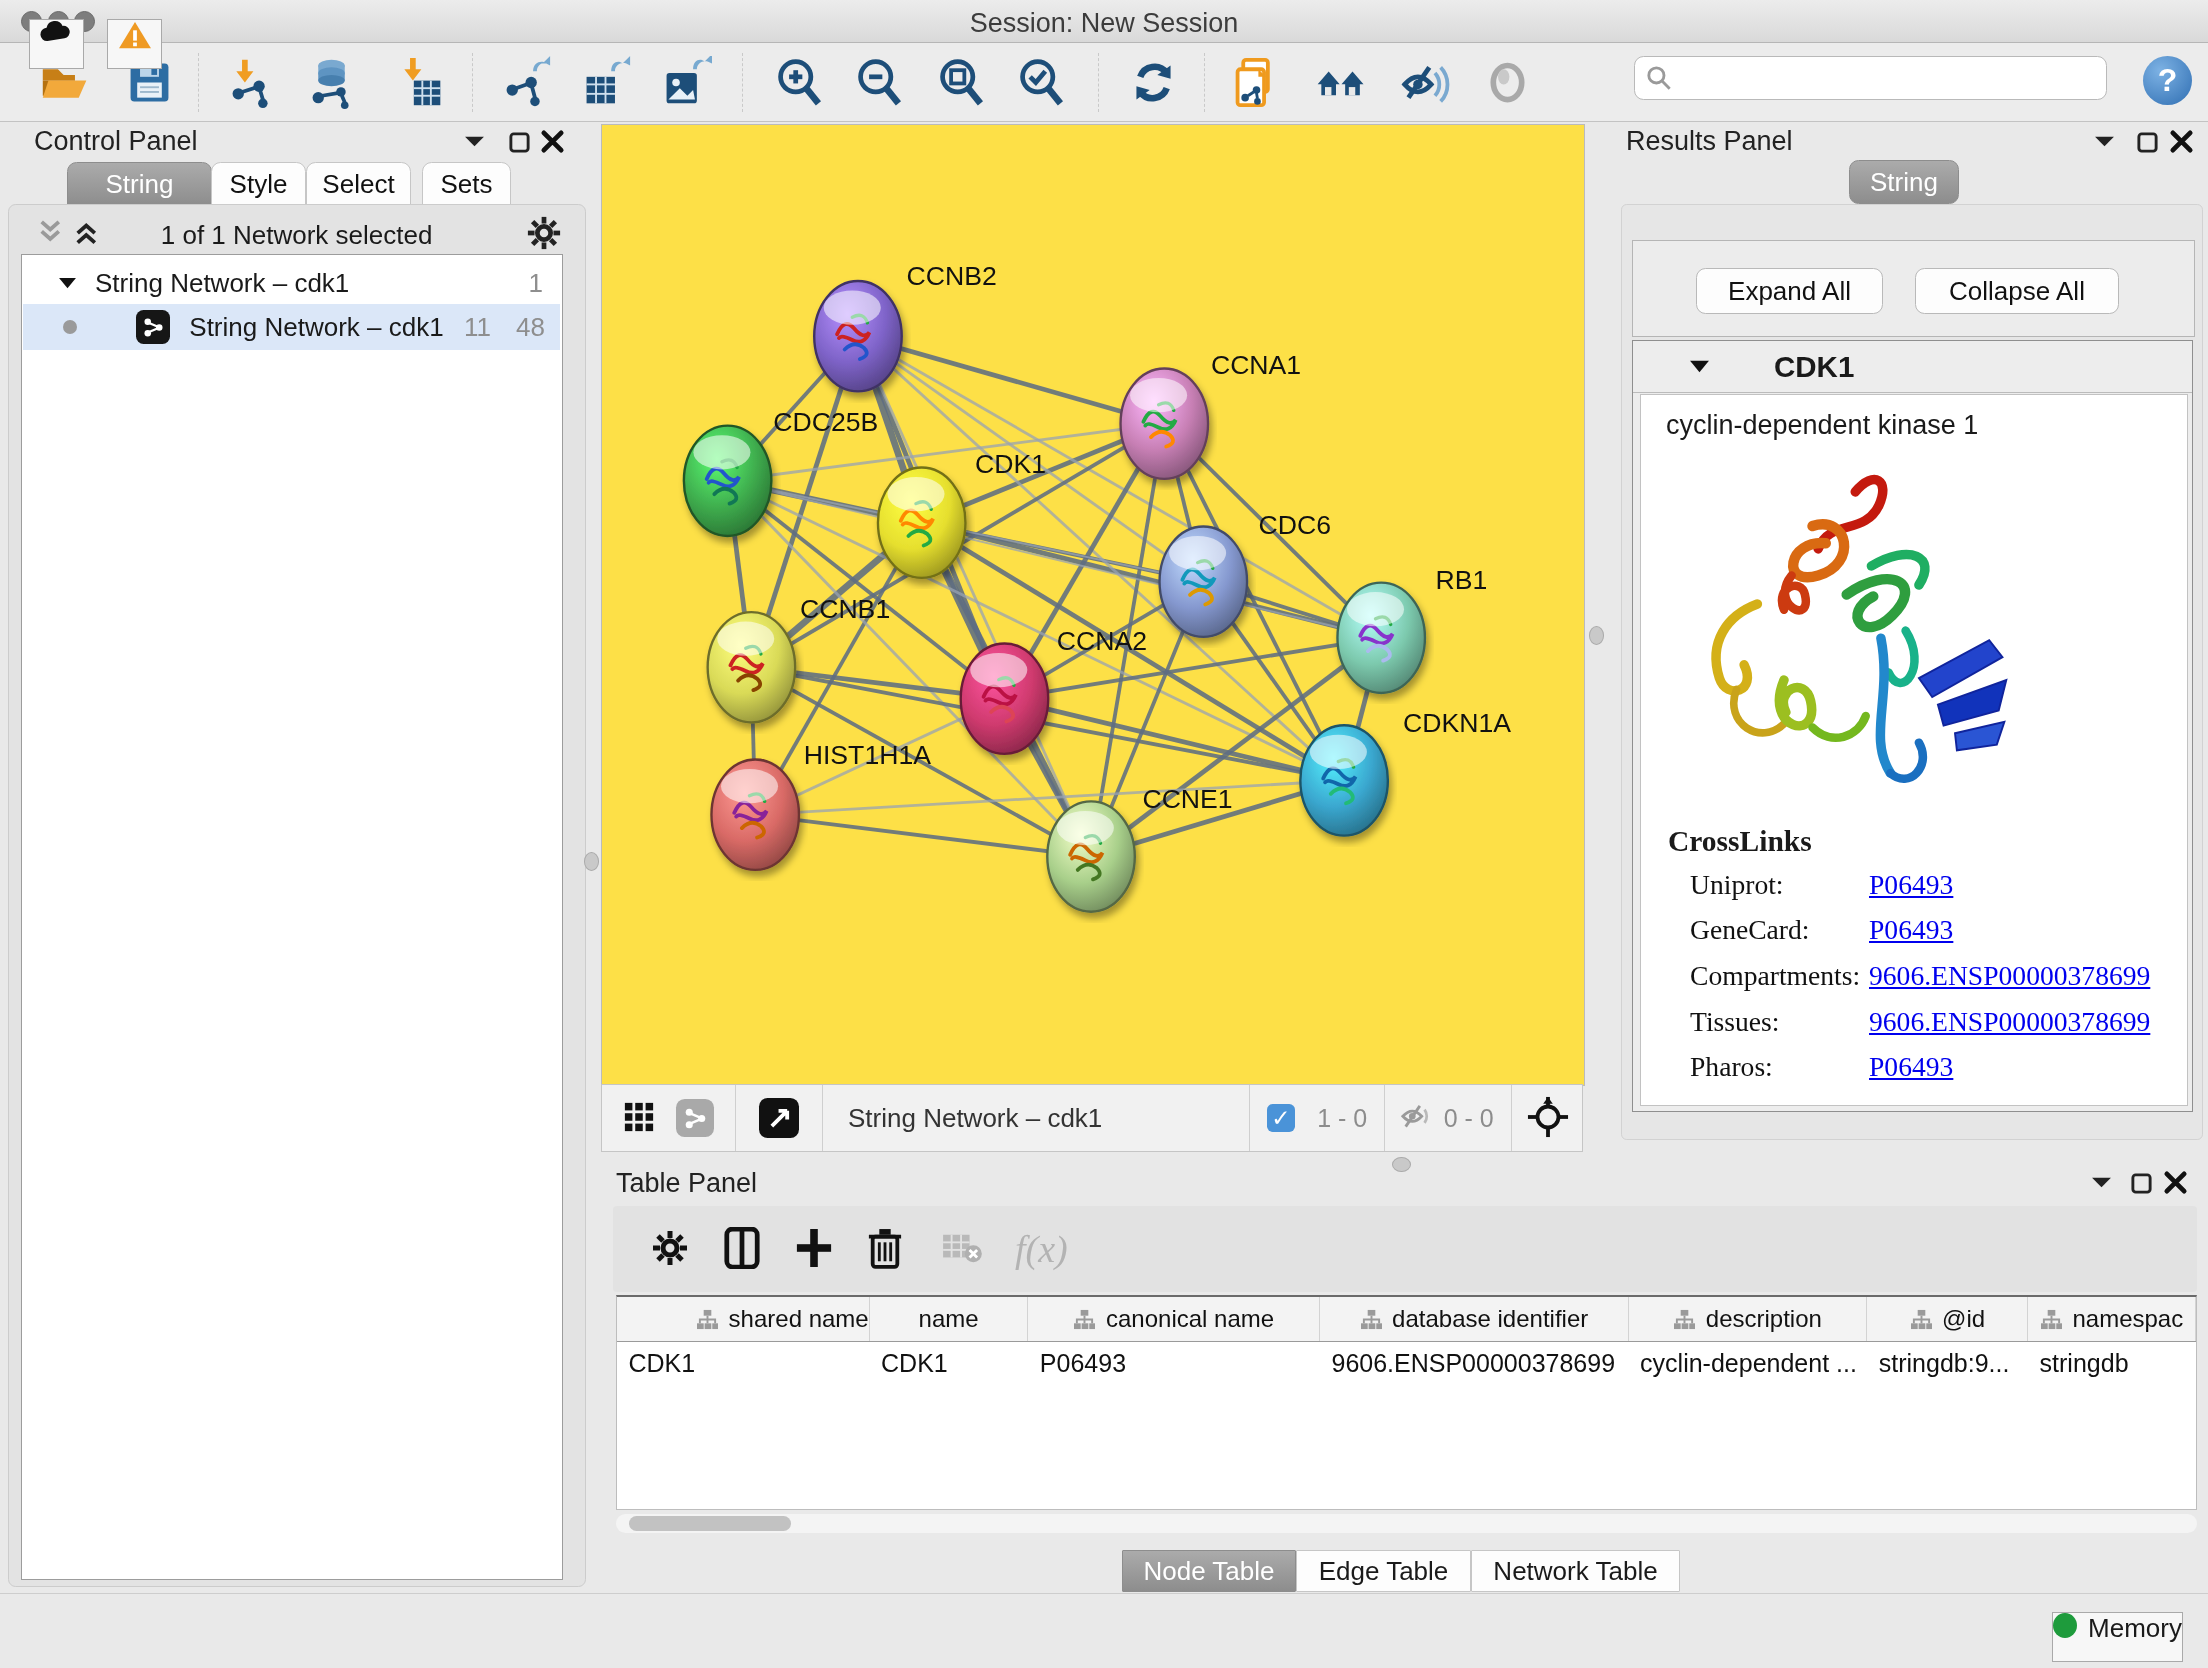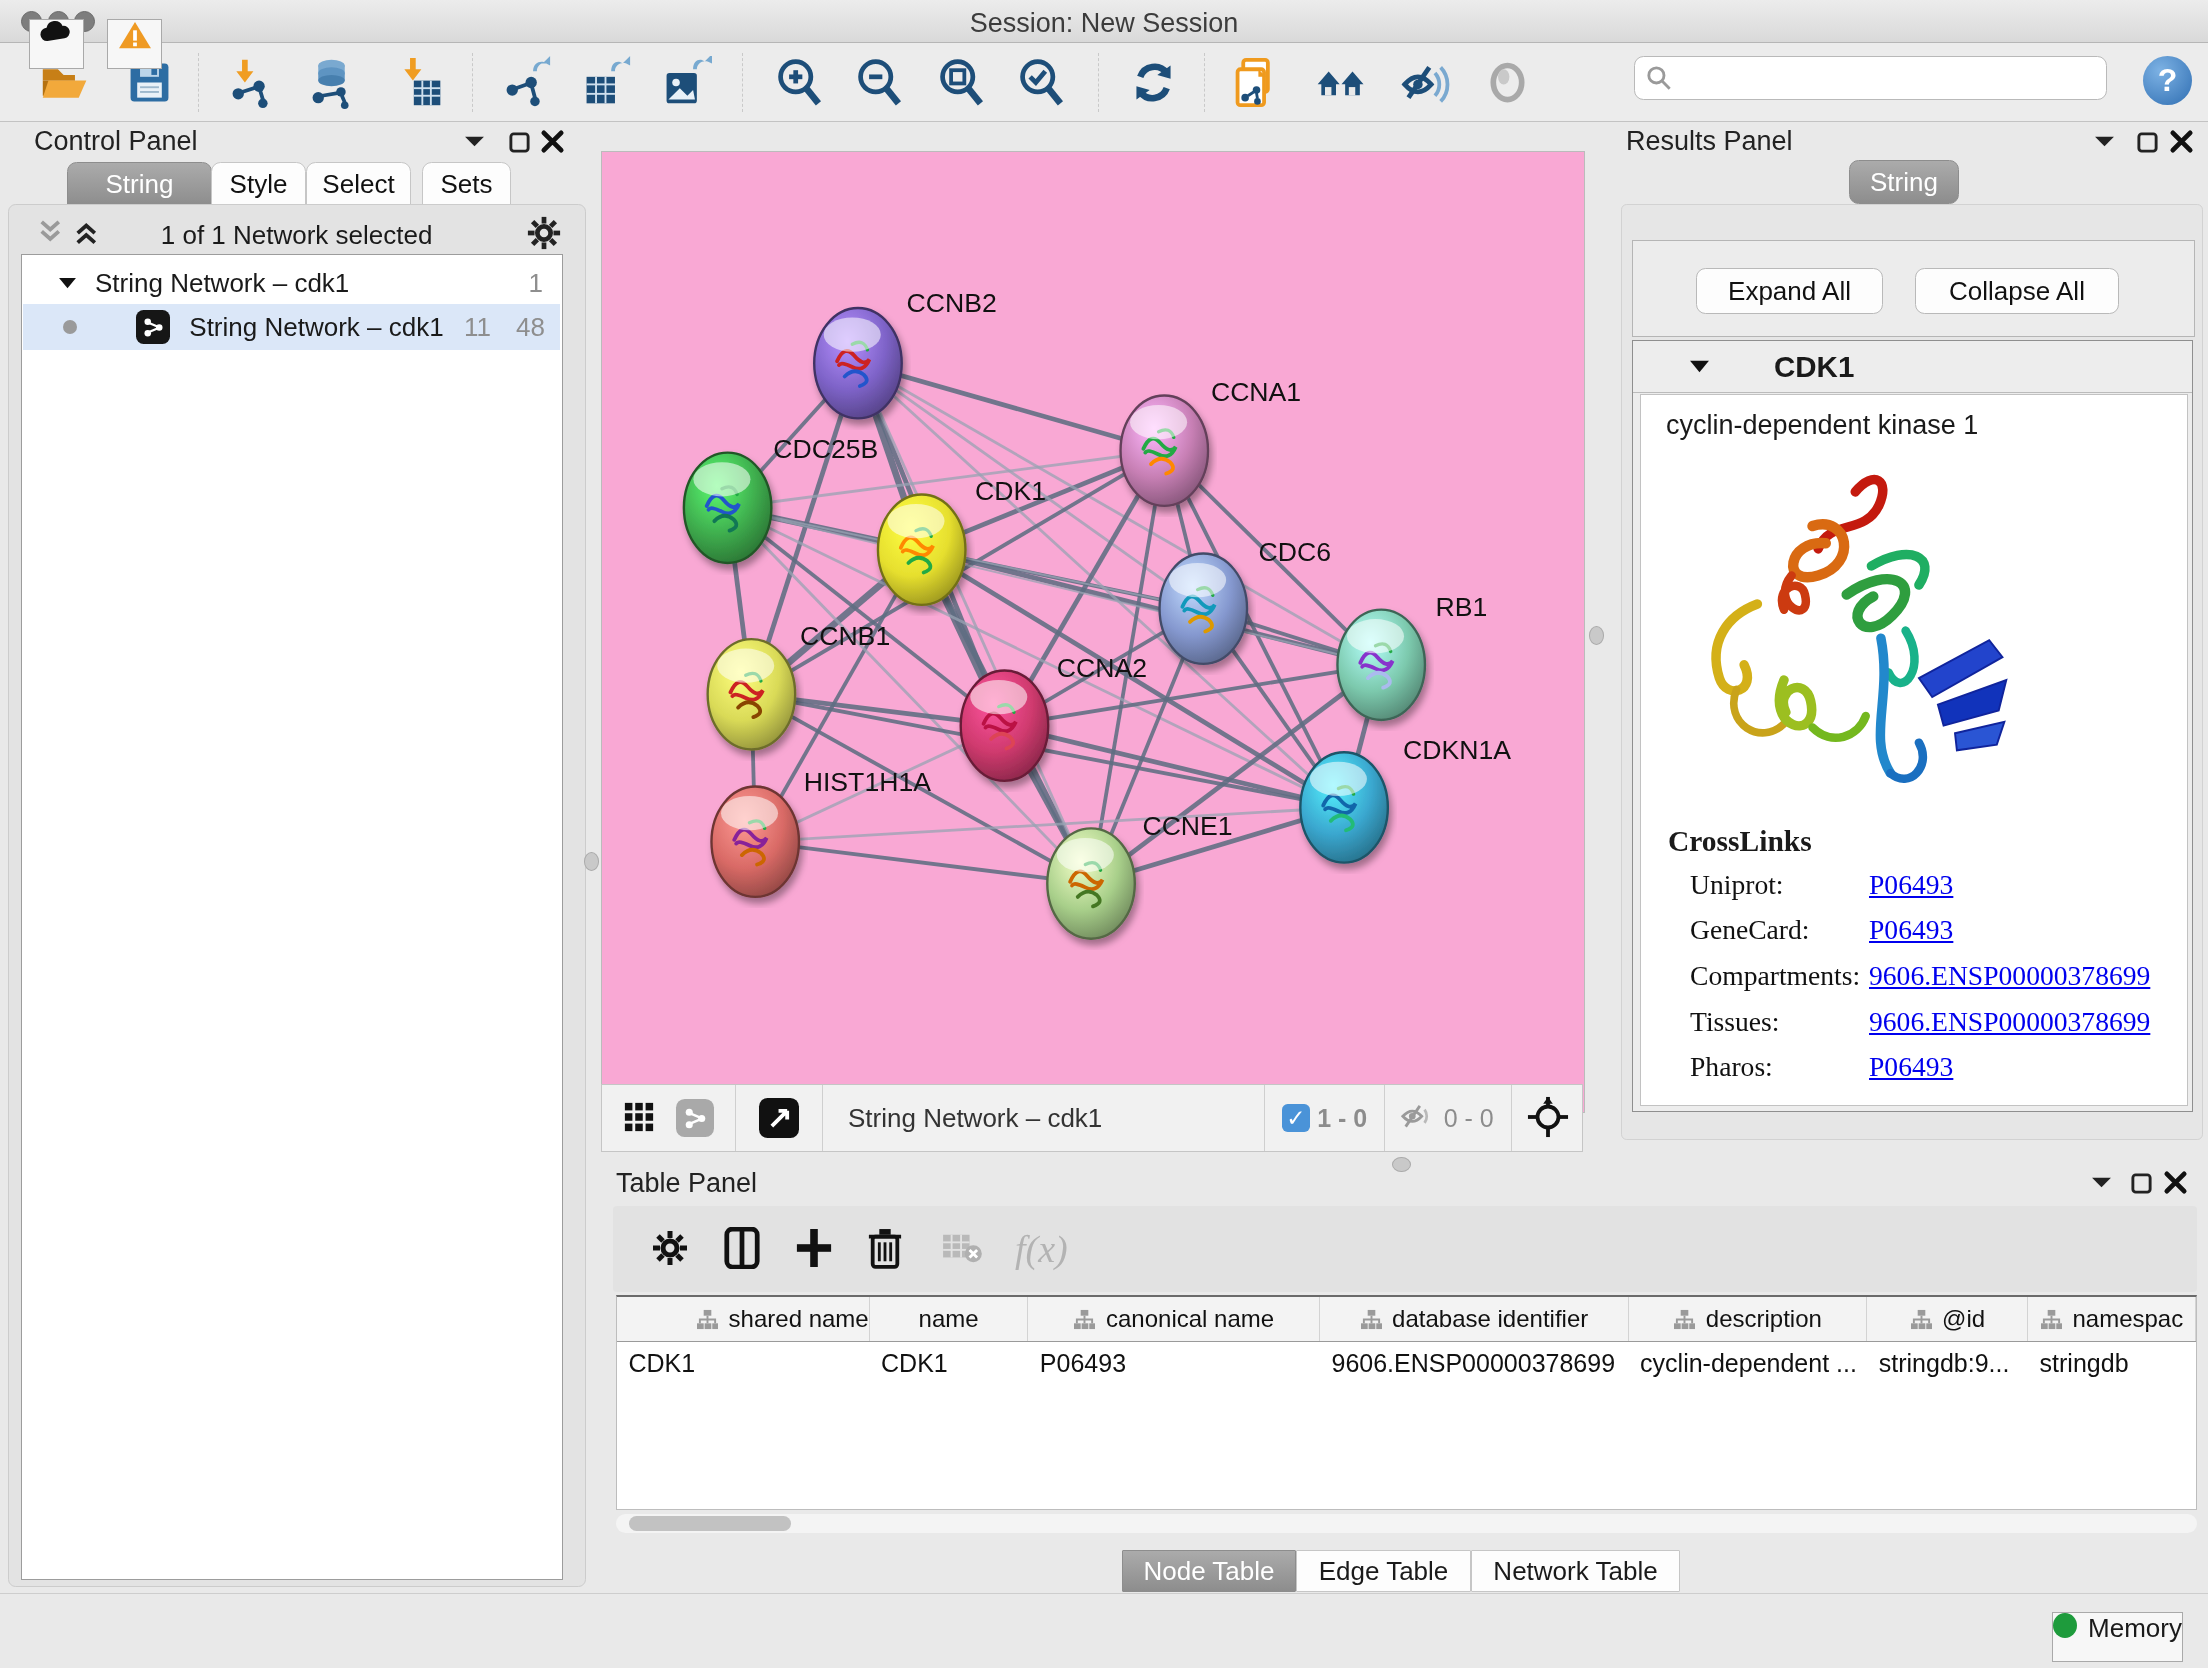--- a/index.html
+++ b/index.html
@@ -33,21 +33,21 @@
   .tab.active{background:linear-gradient(#ababab,#8d8d8d);color:#fff;border-color:#8d8d8d;}
   
   .cp-container{left:7.6px;top:204px;width:576px;height:1381px;background:#e3e3e3;
     border:1px solid #cccccc;border-radius:7.6px;}
   .cp-listbox{left:21px;top:254px;width:540px;height:1324px;background:#fff;border:1px solid #9c9c9c;}
   .tree-row1{left:1px;top:7.6px;width:537px;height:42px;display:flex;align-items:center;font-size:26px;}
   .tree-row2{left:1px;top:49px;width:537px;height:46px;background:#dbe7f8;display:flex;align-items:center;font-size:26px;}
   .badge-share{width:34px;height:34px;border-radius:7.6px;background:#161616;display:flex;align-items:center;justify-content:center;}
   .count{color:#8e8e8e;font-size:26px;}
   
-  .net-canvas{left:601px;top:124px;width:982px;height:960px;background:#f9a8d4;border:1px solid #bbb;margin-top:27px;}
+  .net-canvas{left:601px;top:124px;width:982px;height:960px;background:#fde047;border:1px solid #bbb;}
   .net-footer{left:601px;top:1084px;width:982px;height:68px;background:#f1f1f1;border:1px solid #c5c5c5;
     box-sizing:border-box;display:flex;align-items:center;}
   .nf-sep{width:0;height:66px;border-left:1px solid #cfcfcf;}
   .nf-text{font-size:26px;color:#333;}
   .nf-gray{font-size:25px;color:#8c8c8c;}
   .checkbox-blue{width:28.5px;height:28.5px;border-radius:5.7px;background:#4a93d8;color:#fff;font-size:23px;
     display:flex;align-items:center;justify-content:center;}
   
   .rp-container{left:1621px;top:204px;width:580px;height:934px;background:#e6e6e6;border:1px solid #d2d2d2;border-radius:5.7px;}
   .rp-btnbox{left:1632px;top:240px;width:561px;height:95px;background:#ececec;border:1px solid #b5b5b5;}
@@ -615,21 +615,21 @@
   <span class="nf-sep" style="margin-left:21px;"></span>
   <span style="margin-left:23px;width:40px;height:40px;border-radius:8.6px;background:#111;display:flex;align-items:center;justify-content:center;">
     <svg width="23" height="23" viewBox="0 0 24 24">
         <path d="M4 20 L20 4 M20 4 h-9 M20 4 v9" stroke="#fff" stroke-width="4" fill="none"></path>
       </svg>
   </span>
   <span class="nf-sep" style="margin-left:23px;"></span>
   <span class="nf-text" style="margin-left:25px;">String Network – cdk1</span>
   <span class="nf-sep" style="margin-left:auto;"></span>
   <span class="checkbox-blue" style="margin-left:17px;">✓</span>
-  <span class="nf-gray" style="margin-left:7px;font-weight:bold;">1 - 0</span>
+  <span class="nf-gray" style="margin-left:22px;">1 - 0</span>
   <span class="nf-sep" style="margin-left:17px;"></span>
   <span style="margin-left:15px;">
     <svg width="34" height="28.5" viewBox="0 0 36 30">
         <path d="M3 15 Q13 4 23 15 Q13 26 3 15 z" fill="none" stroke="#9a9a9a" stroke-width="3"></path>
         <circle cx="13" cy="15" r="3.5" fill="#9a9a9a"></circle>
         <line x1="6" y1="26" x2="21" y2="4" stroke="#9a9a9a" stroke-width="3"></line>
         <path d="M26 8 A12 12 0 0 1 26 22" fill="none" stroke="#b9b9b9" stroke-width="3"></path>
       </svg>
   </span>
   <span class="nf-gray" style="margin-left:9.5px;">0 - 0</span>

